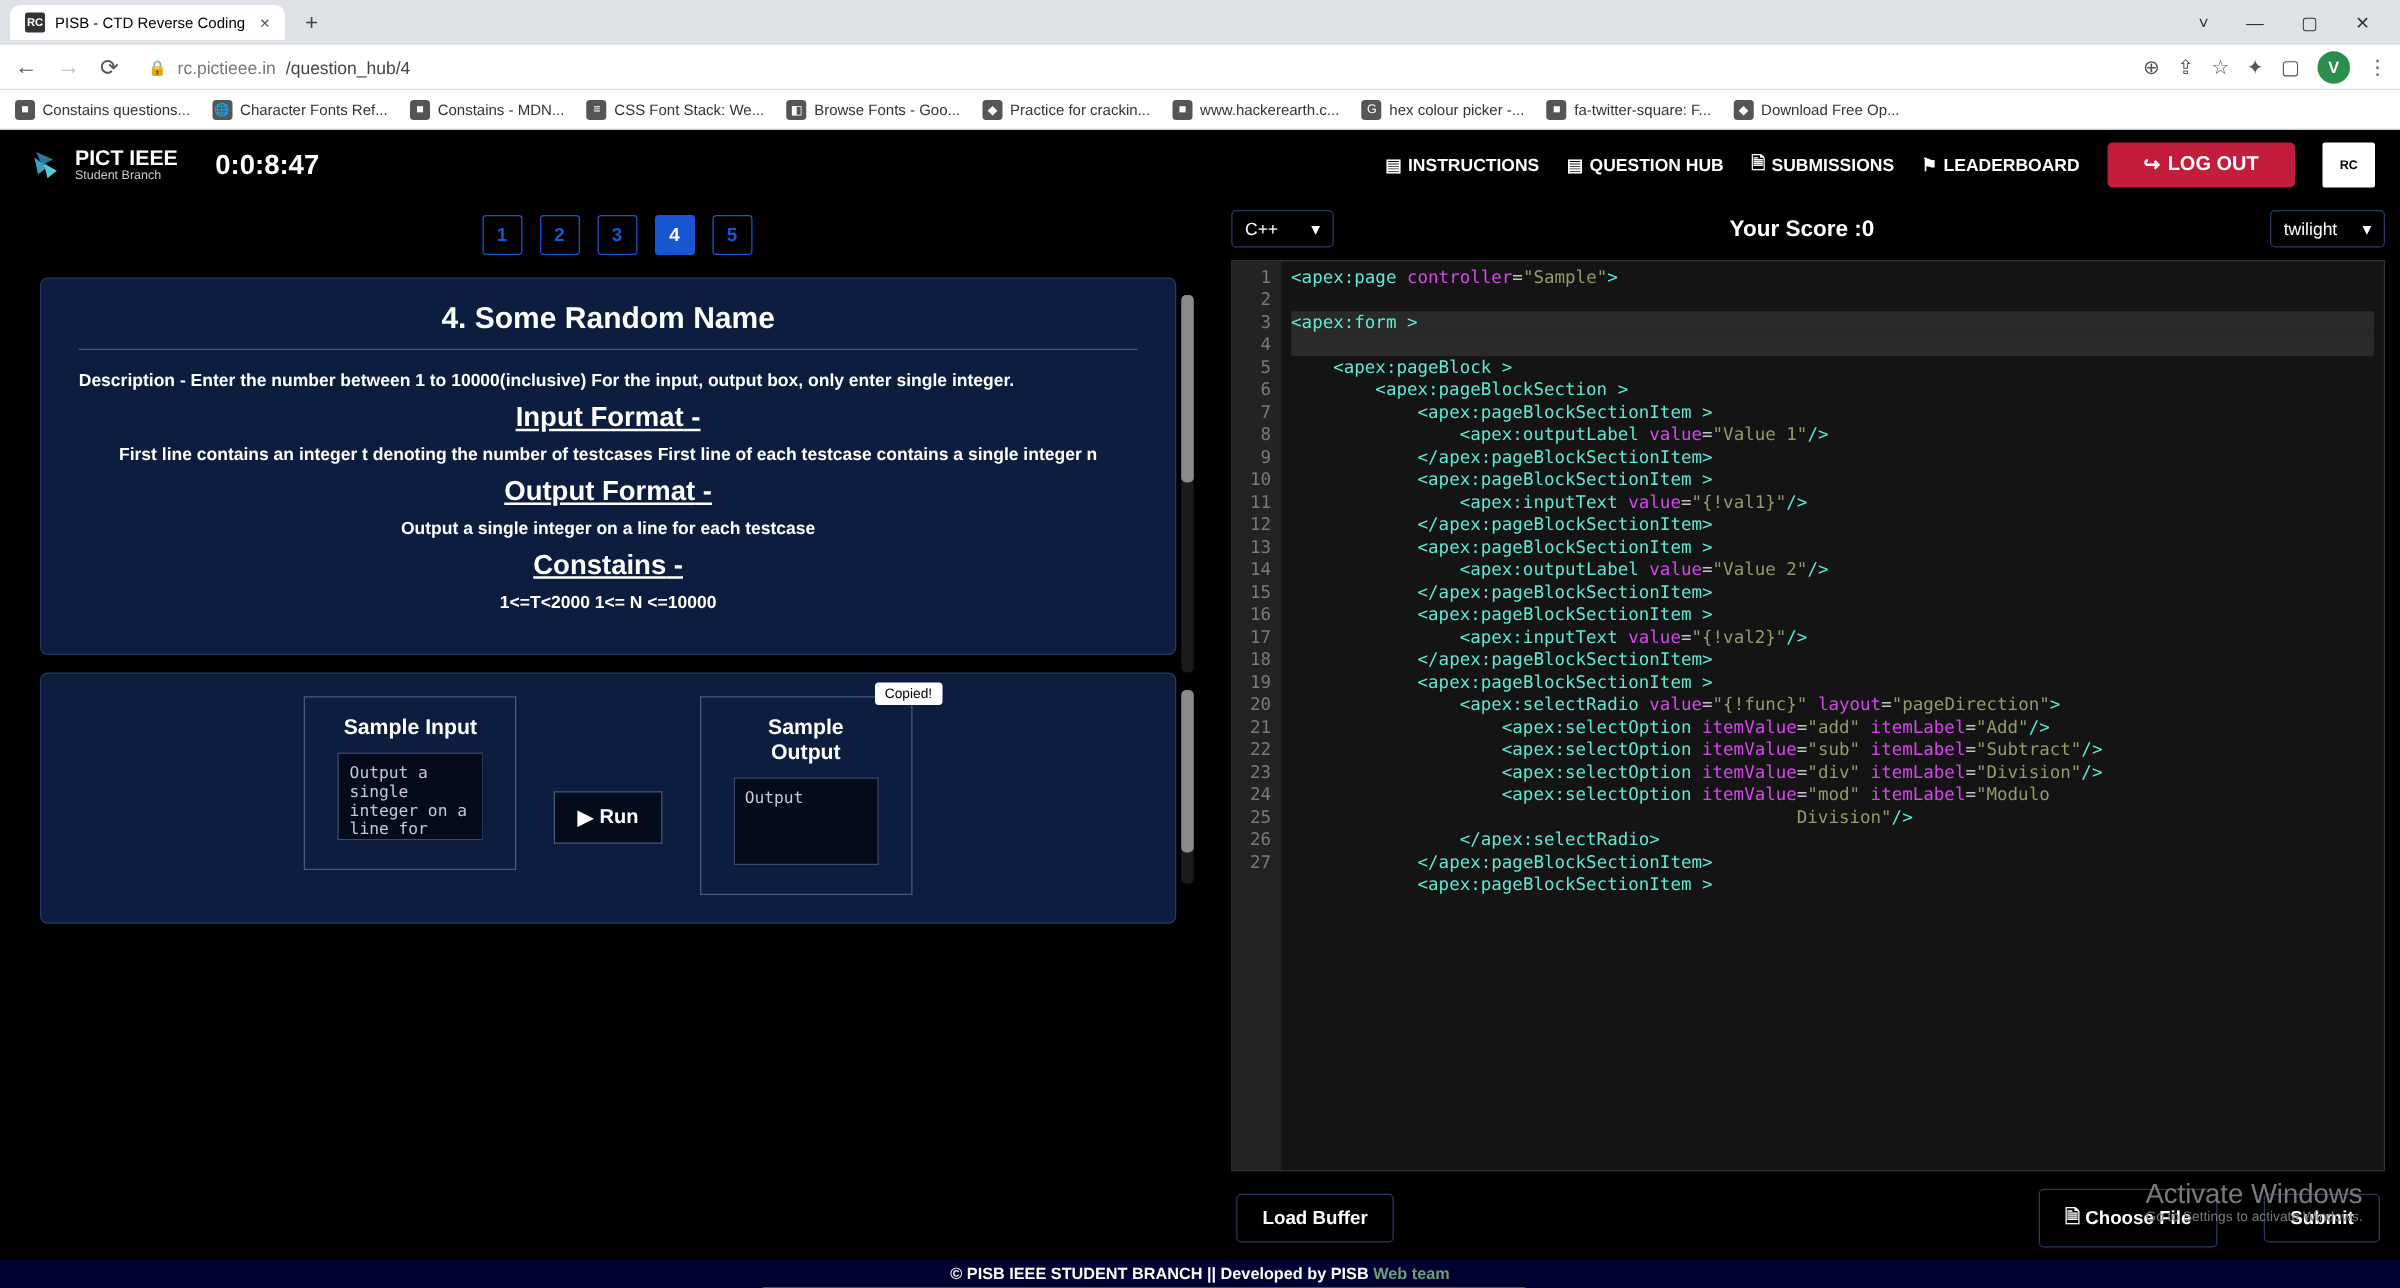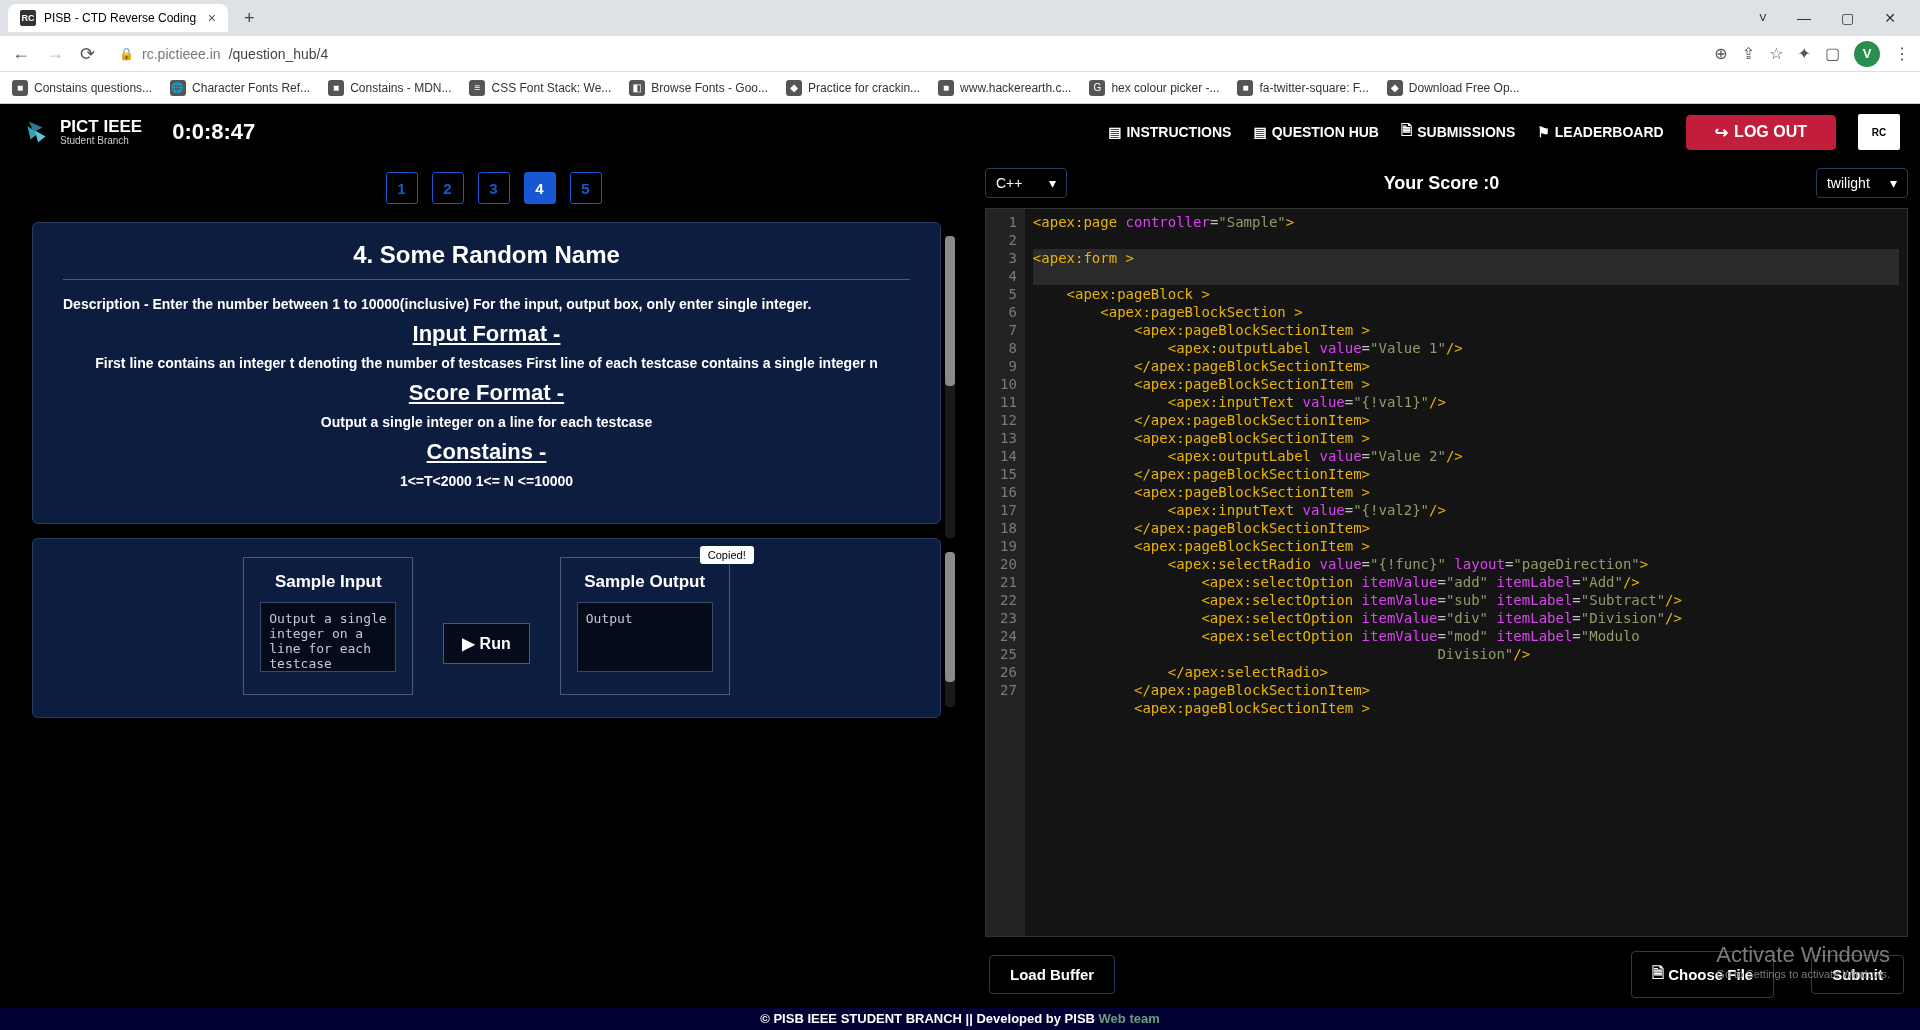--- a/index.html
+++ b/index.html
@@ -54,21 +54,21 @@
 .question-box { background: #0d1d40; border: 1px solid #2a3a60; border-radius: 6px; padding: 18px 30px; height: 302px; overflow-y: auto;}
 .question-title { text-align: center; font-size: 24px; font-weight: bold; margin-bottom: 10px;}
 .q-divider { border-top: 1px solid #4a5a7a; margin: 8px 0 14px;}
 .question-desc { font-size: 14px; font-weight: bold; line-height: 1.5;}
 .section-title { text-align: center; font-size: 22px; font-weight: bold; text-decoration: underline; margin-top: 6px;}
 .section-suffix { text-decoration: none;}
 .section-text { text-align: center; font-size: 14px; font-weight: bold; margin: 6px 0; line-height:1.5;}
 
 .sample-box { background: #0d1d40; border: 1px solid #2a3a60; border-radius: 6px; padding: 18px 30px 22px; margin-top: 14px; position:relative;}
 .sample-row { display: flex; gap: 30px; align-items: flex-start; justify-content:center;}
-.sample-col { border: 1px solid #4a5a7a; padding: 14px 16px 18px; width: 170px; text-align:center; position:relative;}
+.sample-col { border: 1px solid #4a5a7a; padding: 14px 26px 18px; width: 170px; text-align:center; position:relative;}
 .sample-col-wide { width: 170px;}
 .sample-label { font-size: 17px; font-weight: bold; margin-bottom: 10px; text-align:center;}
 .sample-content { background: #050b1a; border: 1px solid #3a4a6a; padding: 8px; font-size: 13px; text-align: left; min-height: 70px; color: #c5c9d3; resize: none; width: 100%;}
 .run-btn { background: #050b1a; border: 1px solid #4a5a7a; padding: 10px 18px; font-size: 16px; font-weight: bold; color: #fff; cursor: pointer; align-self: center; margin-top: 35px; display:flex; align-items:center; gap:5px;}
 .copied-badge { position:absolute; top:-12px; right:-25px; background:#fff; color:#000; font-size:11px; padding:3px 8px; border-radius:3px;}
 .left-panel-wrap { display:flex; gap:4px;}
 .left-content { flex:1;}
 .left-scrolls { display:flex; flex-direction:column; gap:14px;}
 .scroll-q { height:302px; width:10px; background:#1a1a1a; border-radius:4px; position:relative;}
 .scroll-q::before { content:''; position:absolute; top:0; left:0; right:0; height:150px; background:#8a8a8a; border-radius:4px;}
@@ -78,21 +78,21 @@
 
 .editor-header { display: flex; align-items: center; padding: 8px 0 10px; }
 .lang-select { background: #000; color: #fff; border: 1px solid #2a3a60; padding: 6px 10px; font-size: 14px; border-radius: 4px; width: 82px; display:flex; justify-content:space-between; cursor:pointer;}
 .score-label { margin-left: auto; margin-right: auto; font-size: 18px; font-weight: bold;}
 .theme-select { background: #000; color: #fff; border: 1px solid #2a3a60; padding: 6px 10px; font-size: 14px; border-radius: 4px; width:92px; display:flex; justify-content:space-between; cursor:pointer;}
 
 .code-editor { flex: 1; background: #141414; border: 1px solid #333; display: flex; font-family: 'Consolas', monospace; font-size: 14px; overflow: hidden;}
 .gutter { background: #232323; color: #7a7a7a; padding: 4px 8px 4px 14px; text-align: right; user-select: none; line-height: 18px;}
 .code-content { padding: 4px 8px; line-height: 18px; white-space: pre; color: #fff; flex:1;}
 .code-line { height: 18px; }
-.t-tag { color: #eab308; }
+.t-tag { color: #5eead4; }
 .t-attr { color: #d946ef; }
 .t-str { color: #8f9d6a; }
 .t-punc { color: #c2c2c2; }
 .hl-line { background: #2a2a2a; display: block;}
 
 .editor-footer { display: flex; align-items: center; padding: 14px 4px 10px; gap: 37px;}
 .foot-btn { background: #000; border: 1px solid #2a3a60; color: #fff; padding: 10px 20px; font-size: 15px; font-weight: bold; border-radius: 4px; cursor: pointer;}
 .file-btn { margin-left: auto; display:flex; align-items:center; gap:4px;}
 .submit-btn { }
 
@@ -239,21 +239,21 @@
           <button class="q-btn">5</button>
         </div>
       <div class="left-panel-wrap">
         <div class="left-content">
           <div class="question-box">
             <div class="question-title">4. Some Random Name</div>
             <div class="q-divider"></div>
             <div class="question-desc">Description - Enter the number between 1 to 10000(inclusive) For the input, output box, only enter single integer.</div>
             <div class="section-title"><span>Input Format</span><span class="section-suffix"> -</span></div>
             <div class="section-text">First line contains an integer t denoting the number of testcases First line of each testcase contains a single integer n</div>
-            <div class="section-title"><span>Score Format</span><span class="section-suffix"> -</span></div>
+            <div class="section-title"><span>Output Format</span><span class="section-suffix"> -</span></div>
             <div class="section-text">Output a single integer on a line for each testcase</div>
             <div class="section-title"><span>Constains</span><span class="section-suffix"> -</span></div>
             <div class="section-text">1&lt;=T&lt;2000 1&lt;= N &lt;=10000</div>
           </div>
 
           <div class="sample-box">
             <div class="sample-row">
               <div class="sample-col">
                 <div class="sample-label">Sample Input</div>
                 <textarea class="sample-content" style="">Output a single integer on a line for each testcase</textarea>

